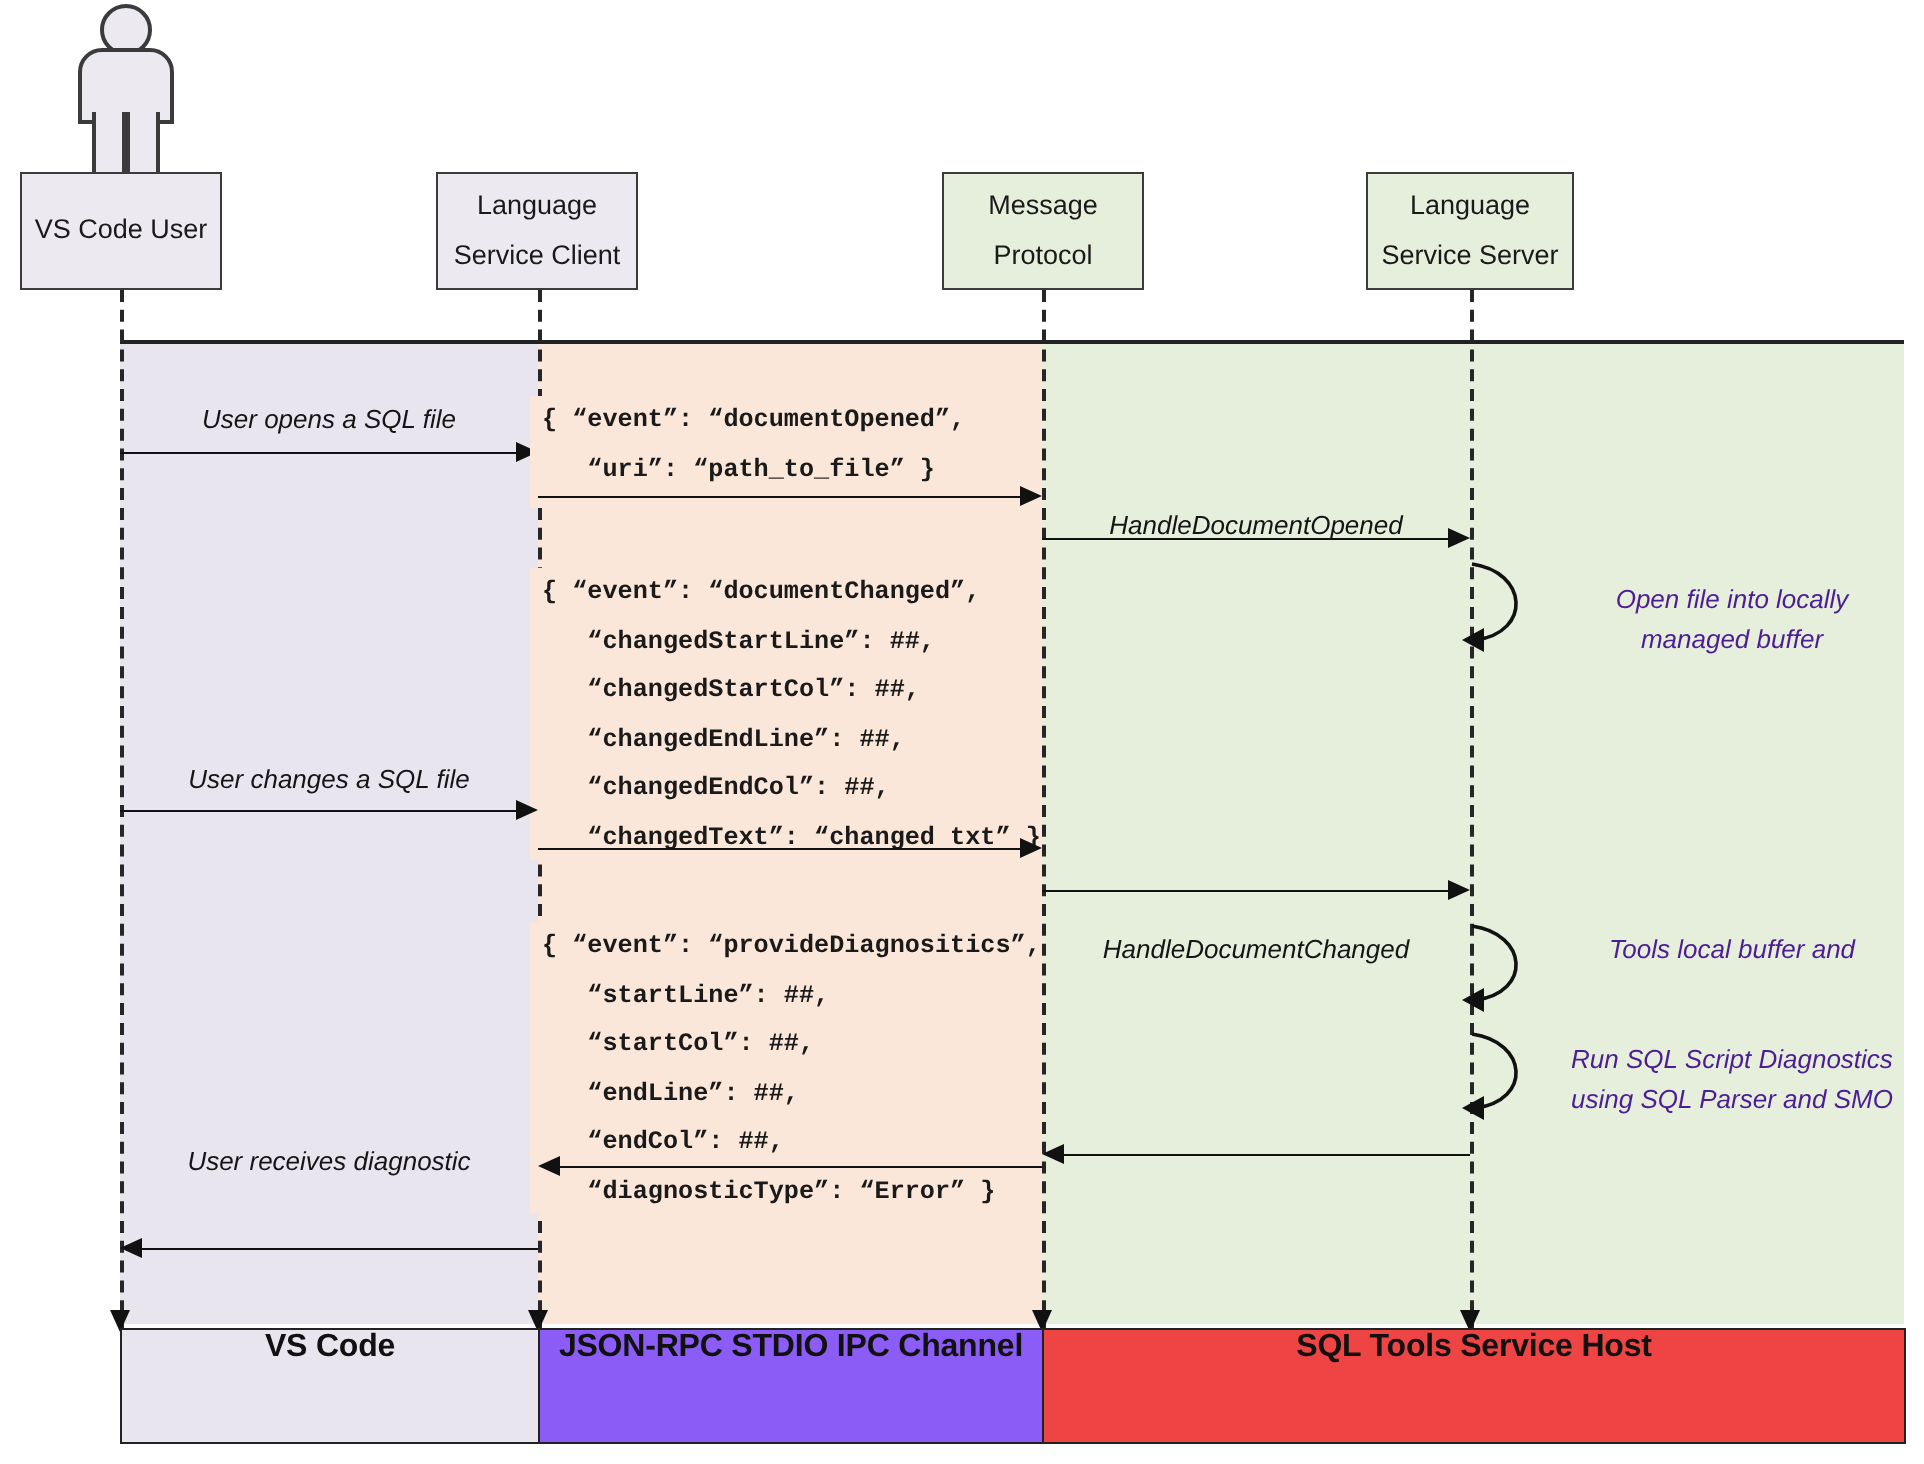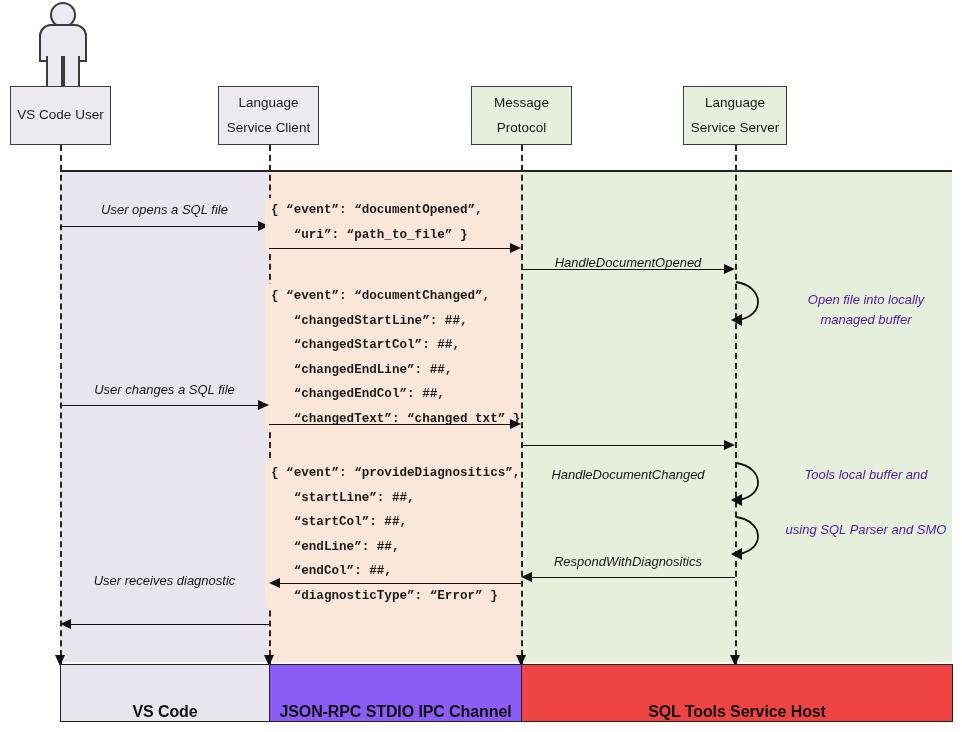--- a/index.html
+++ b/index.html
@@ -143,21 +143,21 @@
     text-align: center;
   }
 
   
   .footer-cell {
     top: 664px;
     height: 58px;
     border: 1.8px solid #222;
     box-sizing: border-box;
     display: flex;
-    align-items: flex-end;
+    align-items: flex-start;
     justify-content: center;
     font-size: 16px;
     font-weight: bold;
     color: #111;
     letter-spacing: -0.1px;
   }
   .footer-cell.lav { background: #e8e5ef; }
   .footer-cell.org { background: #8b5cf6; }
   .footer-cell.grn { background: #ef4444; }
 
@@ -251,31 +251,31 @@
   </svg>
   <div class="abs self-label" style="left:770px;top:465px;width:192px;">
     <div>Tools local buffer and</div>
   </div>
 
   <svg class="abs selfloop" style="left:730px;top:512px;" width="46" height="54" viewBox="0 0 46 54">
     <path d="M6,5 C34,9 36,38 8,42" fill="none" stroke="#111" stroke-width="1.8"></path>
     <polygon points="12,36 12,48 1,42" fill="#111"></polygon>
   </svg>
   <div class="abs self-label" style="left:770px;top:520px;width:192px;">
+    <div>Run SQL Script Diagnostics</div>
     <div>using SQL Parser and SMO</div>
   </div>
 
   <div class="abs jsonbox" style="left:265px;top:461px;width:252px;height:146px;">{ “event”: “provideDiagnositics”,
    “startLine”: ##,
    “startCol”: ##,
    “endLine”: ##,
    “endCol”: ##,
    “diagnosticType”: “Error” }</div>
 
-  <div class="abs arrow-label" style="left:521px;top:552px;width:214px;">RespondWithDiagnositics</div>
   <div class="abs arrow-line" style="left:530px;top:577px;width:205px;"></div>
   <div class="abs arrow-head-l" style="left:521px;top:572px;"></div>
 
   <div class="abs arrow-line" style="left:278px;top:583px;width:243px;"></div>
   <div class="abs arrow-head-l" style="left:269px;top:578px;"></div>
 
   <div class="abs arrow-label" style="left:60px;top:571px;width:209px;">
     <div>User receives diagnostic</div>
   </div>
   <div class="abs arrow-line" style="left:69px;top:624px;width:200px;"></div>

